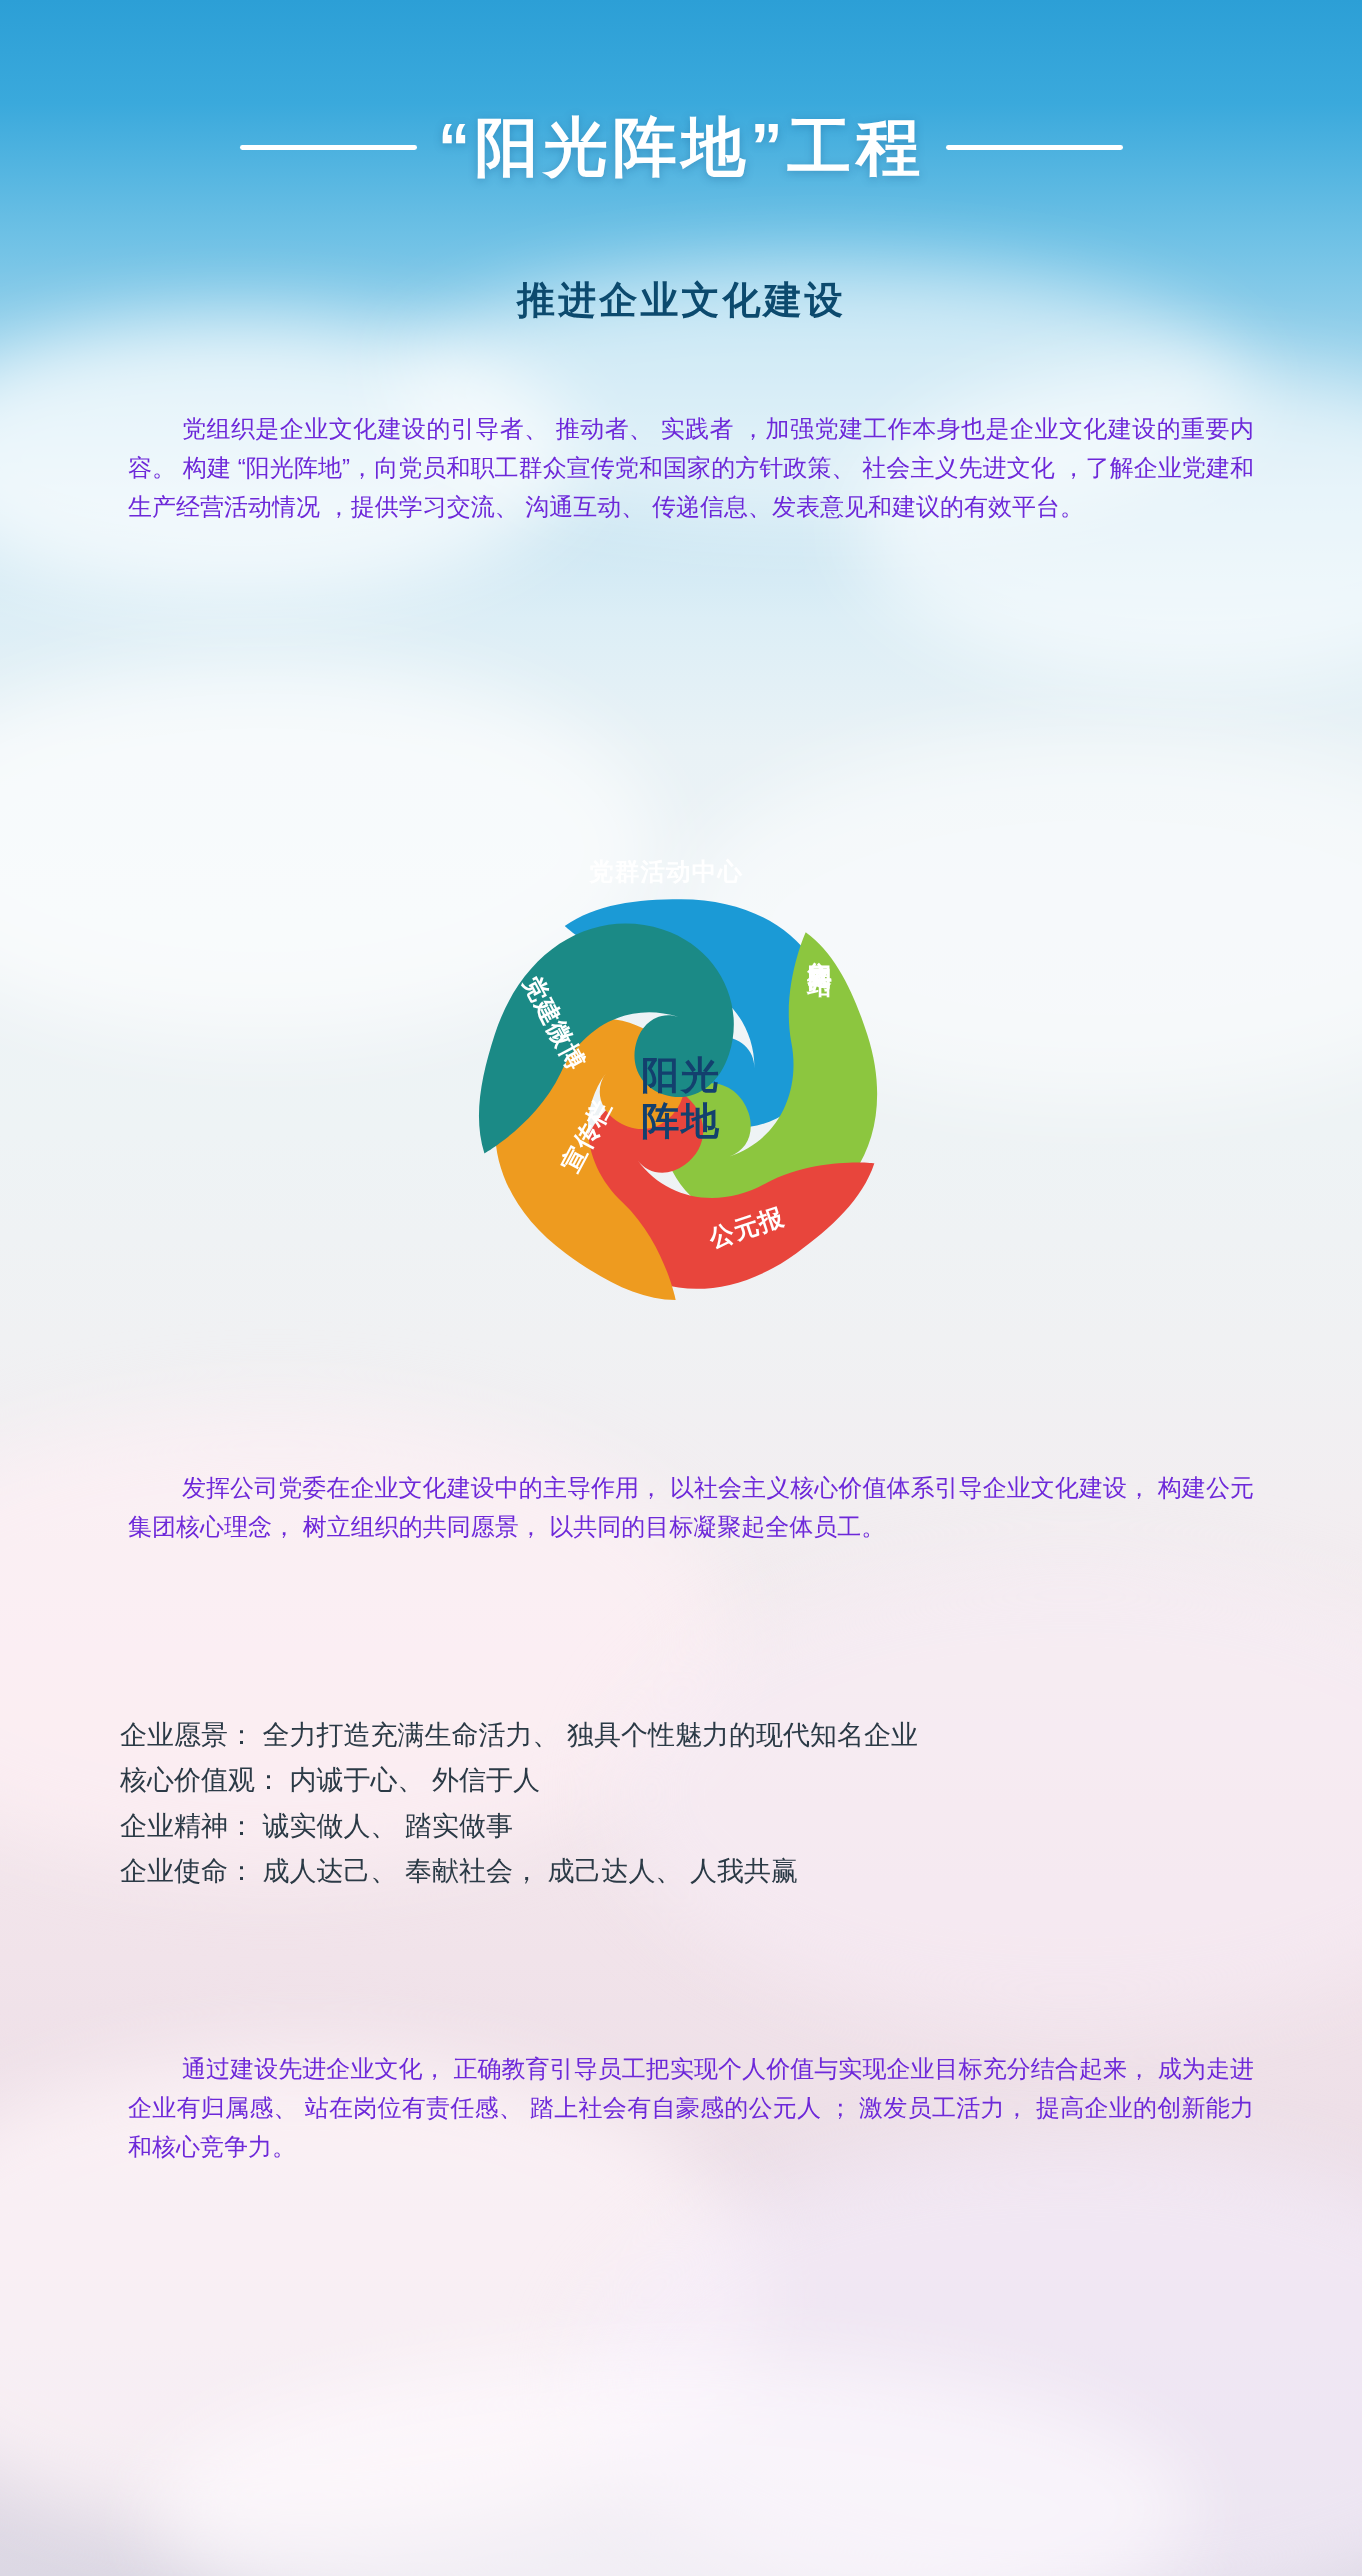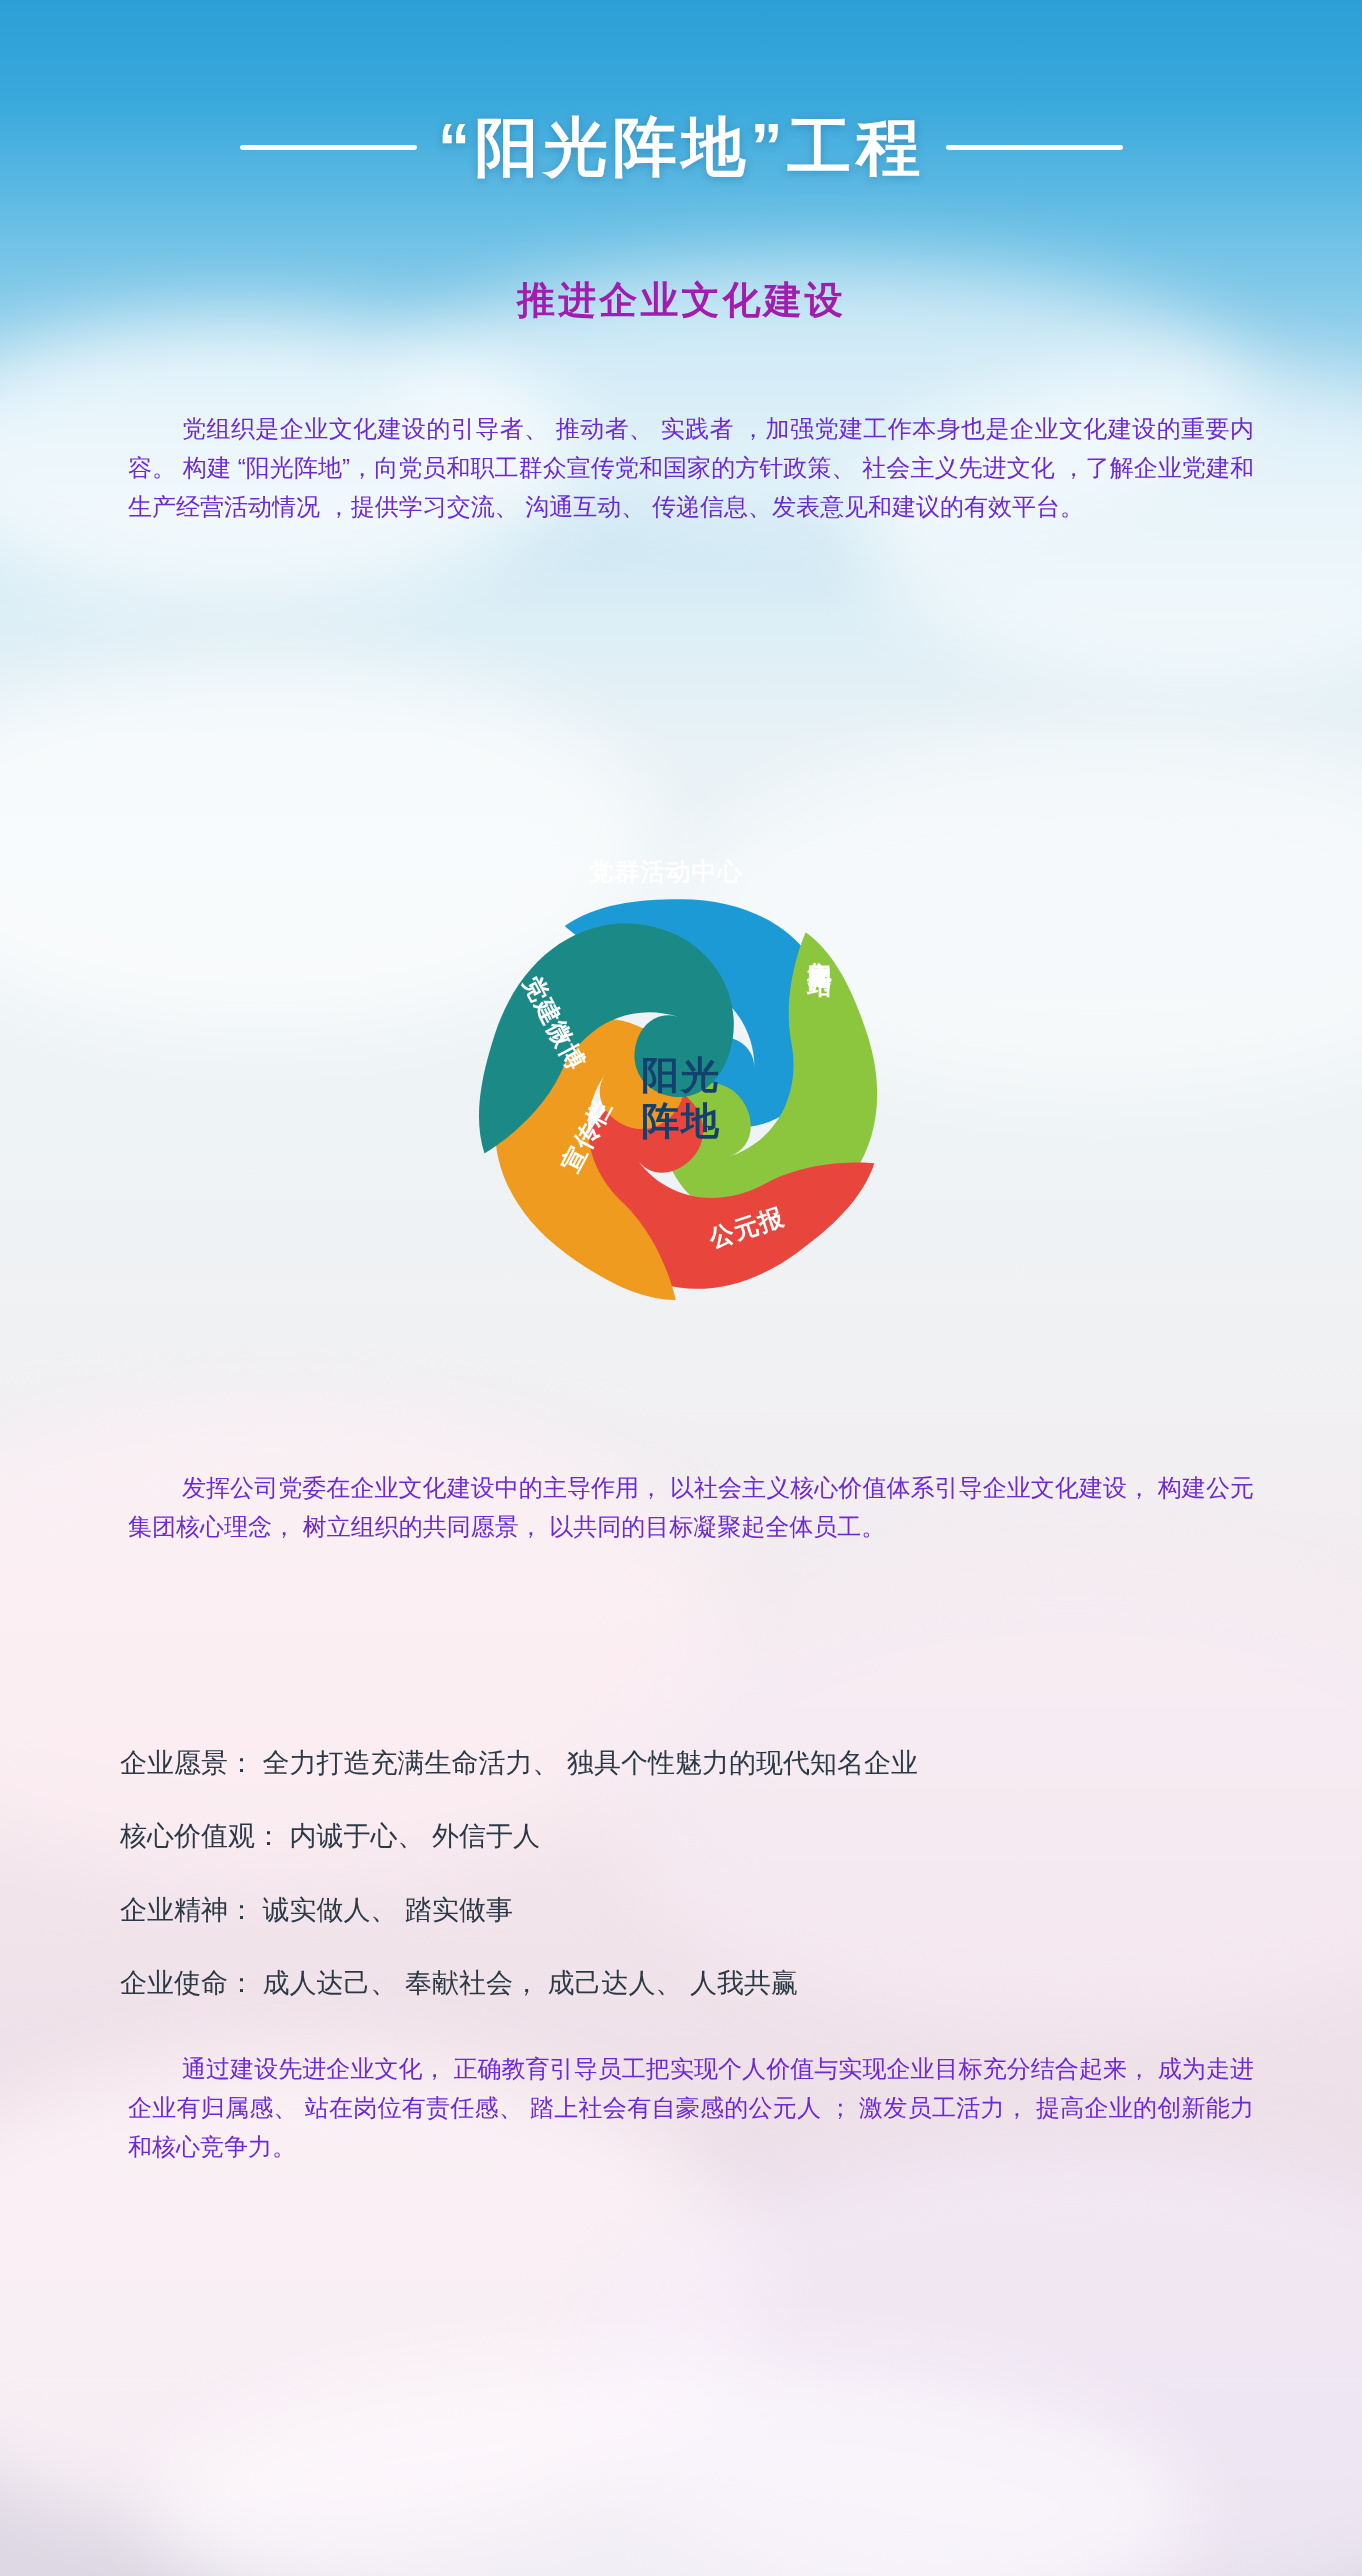--- a/index.html
+++ b/index.html
@@ -82,21 +82,21 @@
     white-space: nowrap;
     text-shadow: 0 1.8px 8.6px rgba(20,90,140,.35);
   }
   .subtitle {
     position: absolute;
     top: 275px;
     left: 0; right: 0;
     text-align: center;
     font-size: 38px;
     font-weight: bold;
-    color: #a21caf;
+    color: #0c4a6e;
     letter-spacing: 3.1px;
   }
 
   
   .para {
     position: absolute;
     left: 128px;
     width: 1126px;
     font-size: 24px;
     line-height: 1.62;
@@ -113,21 +113,20 @@
     position: absolute;
     left: 120px;
     top: 1713px;
     width: 1126px;
   }
   .list-line {
     font-size: 27px;
     line-height: 1.68;
     color: #2b3a46;
     white-space: nowrap;
-    margin-top: 28px;
   }
 
   
   .diagram {
     position: absolute;
     left: 375px;
     top: 789px;
     width: 612px;
     height: 612px;
   }

